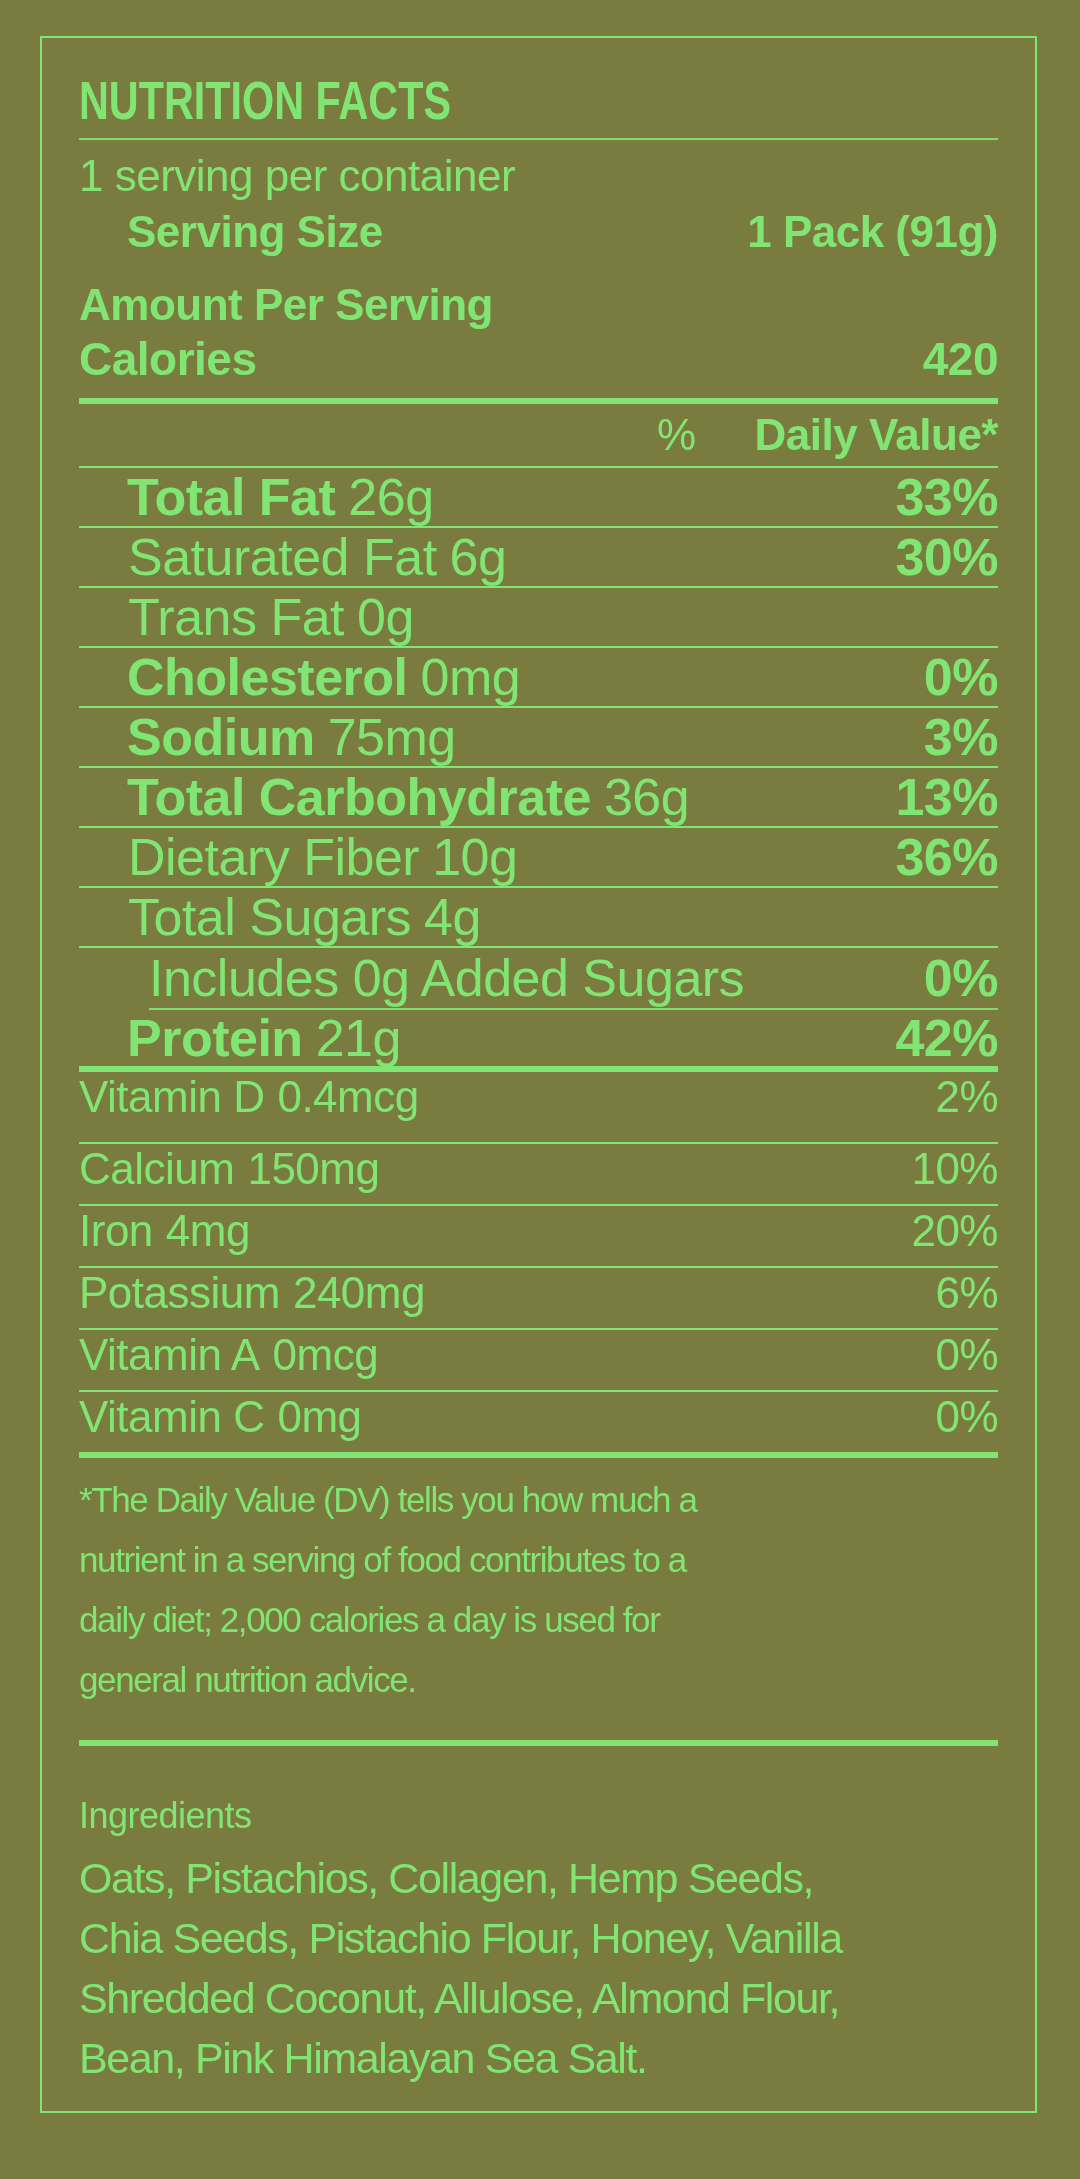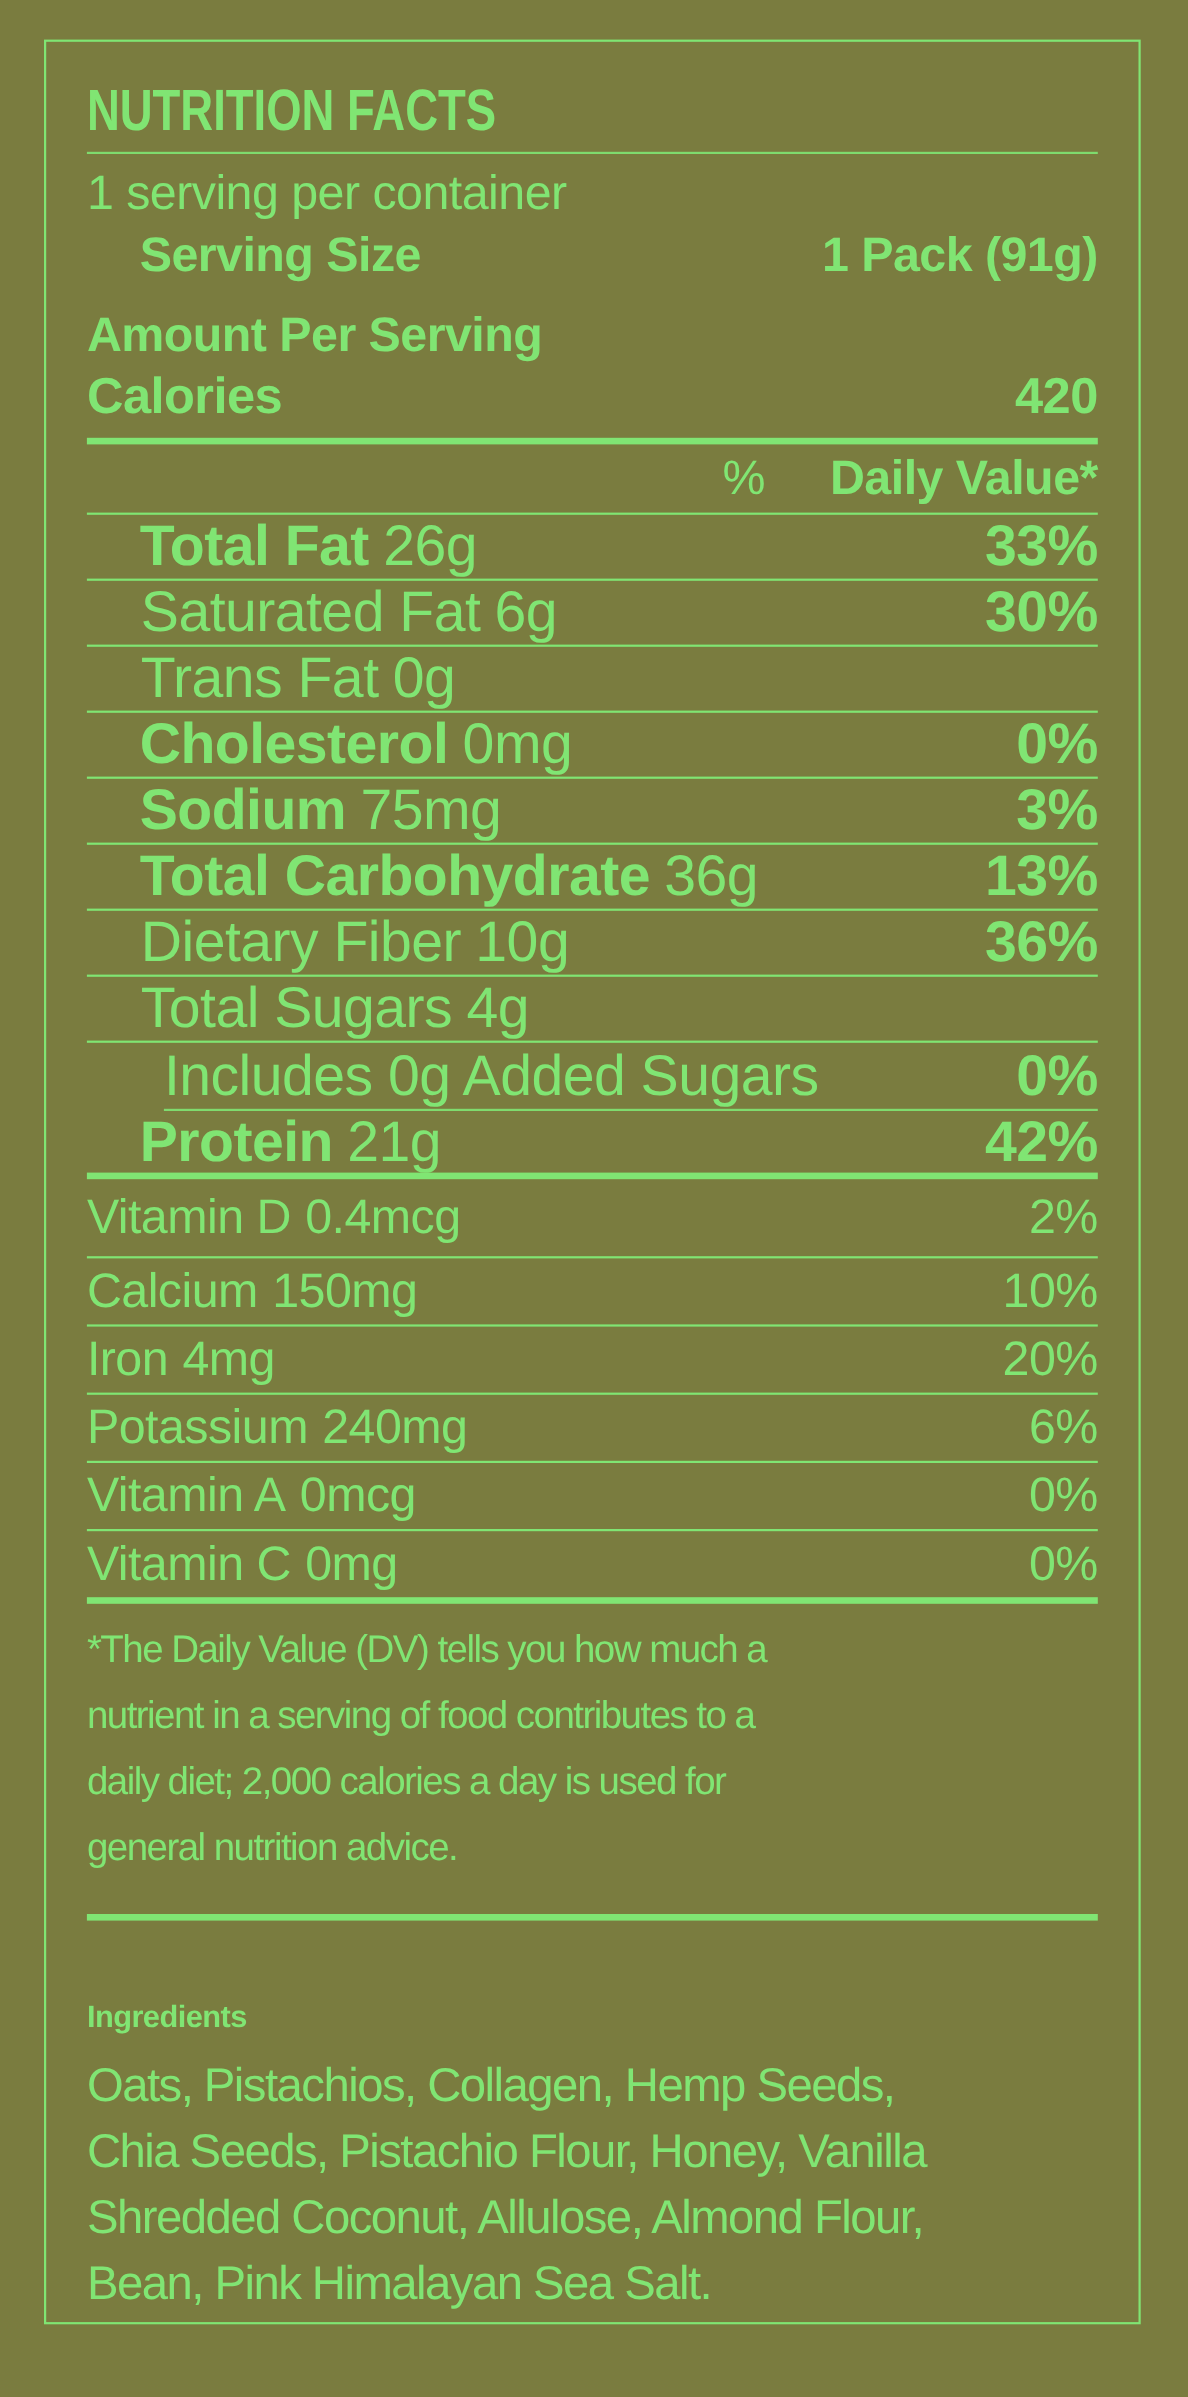--- a/index.html
+++ b/index.html
@@ -68,36 +68,36 @@
     white-space:nowrap;
   }
   .row .left{display:flex;gap:13px;align-items:baseline;}
   .ind1 .left{padding-left:49px;}
   .ind2 .left{padding-left:70px;}
   .row.noborder{border-bottom:none;}
   .rule-indent{height:2px;background:var(--green);opacity:.9;margin-left:70px;}
   .row.protein{height:62px;border-bottom:6px solid var(--green);}
   .vrow{
     height:62px;
-    display:flex;justify-content:space-between;align-items:center;
+    display:flex;justify-content:space-between;
     border-bottom:2px solid var(--green);
     font-size:44px;letter-spacing:-0.5px;white-space:nowrap;
   }
   .vrow.first{height:72px;}
   .vrow.last{height:66px;border-bottom:6px solid var(--green);}
   .vrow .left{display:flex;gap:13px;align-items:baseline;}
   .footnote{
     margin-top:12px;
     font-size:35px;letter-spacing:-1.4px;line-height:60px;
   }
   .footnote div{white-space:nowrap;}
   .ingredients-divider{margin-top:30px;}
   .ing-heading{
-    margin-top:60px;
-    font-size:28px;font-weight:700;letter-spacing:-0.5px;line-height:56px;
+    margin-top:42px;
+    font-size:36px;font-weight:400;letter-spacing:-0.5px;line-height:56px;
   }
   .ing-text{
     margin-top:4px;
     font-size:43px;letter-spacing:-1.4px;line-height:60px;
   }
   .ing-text div{white-space:nowrap;}
 </style>
 </head>
 <body>
 

